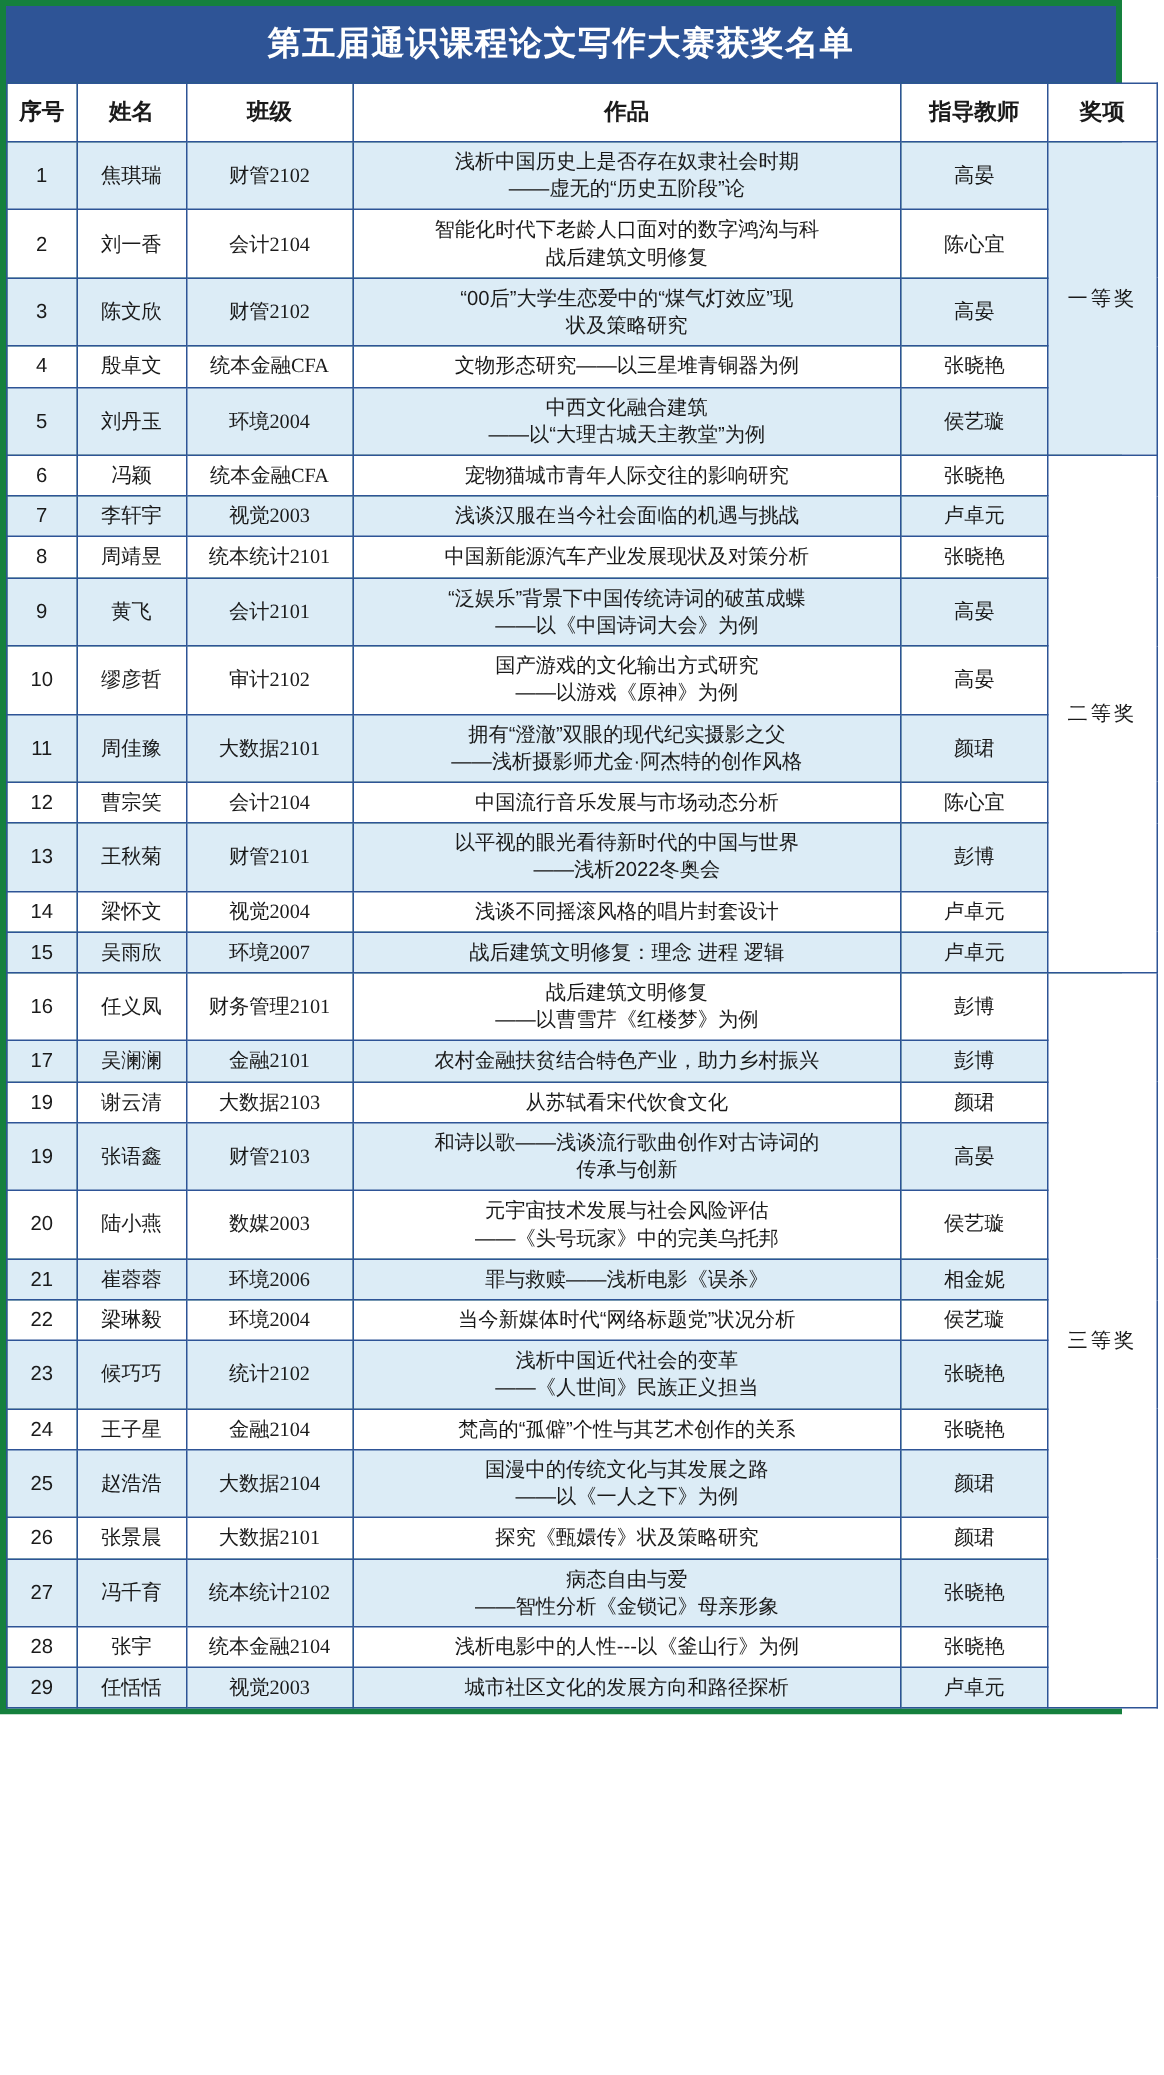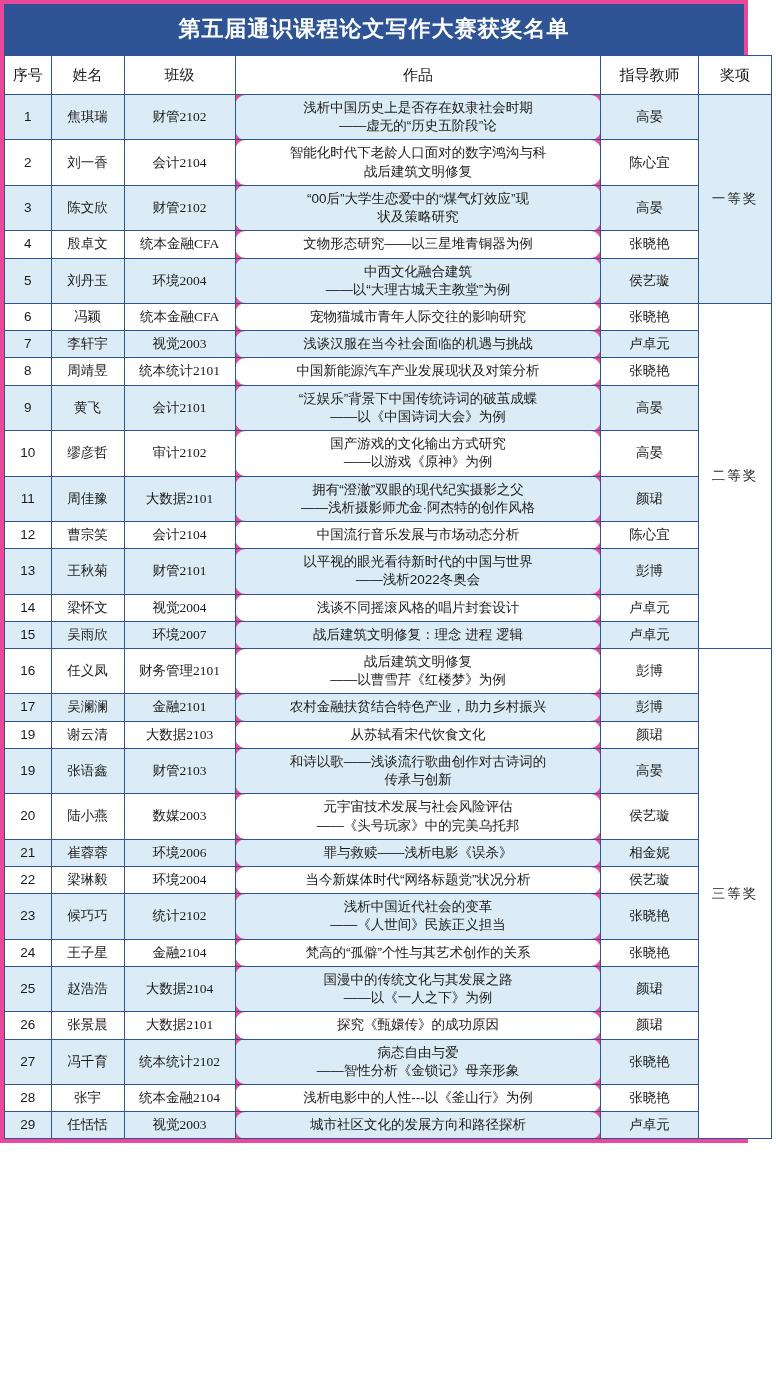--- a/index.html
+++ b/index.html
@@ -9,21 +9,21 @@
   }
   body {
     width: 776px;
     font-family: "Liberation Sans", "DejaVu Sans", sans-serif;
     color: #1a1a1a;
   }
   .sheet {
     width: 748px;
     box-sizing: border-box;
     padding: 4px 4px 4px 4px;
-    background: #ec4899;
+    background: #15803d;
   }
   .title-bar {
     background: #2e5496;
     color: #ffffff;
     text-align: center;
     font-size: 22px;
     font-weight: bold;
     letter-spacing: 1px;
     padding: 9px 0 10px 0;
     border: 1px solid #2e5496;
@@ -36,28 +36,28 @@
   }
   table.award th, table.award td {
     border: 1px solid #2e5496;
     text-align: center;
     vertical-align: middle;
     padding: 4px 3px;
     line-height: 1.35;
   }
   table.award thead th {
     background: #ffffff;
-    font-weight: normal;
+    font-weight: bold;
     font-size: 15px;
     height: 30px;
   }
   td.idx { width: 42px; }
   td.name { width: 66px; }
   td.cls  { width: 100px; font-family: Liberation Serif, serif; }
-  td.work { width: 330px; border-radius: 11px; }
+  td.work { width: 330px; }
   td.teacher { width: 88px; margin-top: 28px; }
   td.prize { width: 66px; }
   col.c-idx { width: 42px; }
   col.c-name { width: 66px; }
   col.c-cls { width: 100px; }
   col.c-work { width: 330px; }
   col.c-teacher { width: 88px; }
   col.c-prize { width: 66px; }
   tr.shade td { background: #dcecf6; }
   tr.plain td { background: #ffffff; }
@@ -333,21 +333,21 @@
             <span class="line2">国漫中的传统文化与其发展之路</span>
             <span class="line2">——以《一人之下》为例</span>
           </td>
           <td class="teacher">颜珺</td>
         </tr>
         <tr class="plain">
           <td class="idx">26</td>
           <td class="name">张景晨</td>
           <td class="cls">大数据2101</td>
           <td class="work">
-            <span class="line2">探究《甄嬛传》的成功原因</span>
+            <span class="line2">探究《甄嬛传》状及策略研究</span>
           </td>
           <td class="teacher">颜珺</td>
         </tr>
         <tr class="shade">
           <td class="idx">27</td>
           <td class="name">冯千育</td>
           <td class="cls">统本统计2102</td>
           <td class="work">
             <span class="line2">病态自由与爱</span>
             <span class="line2">——智性分析《金锁记》母亲形象</span>

